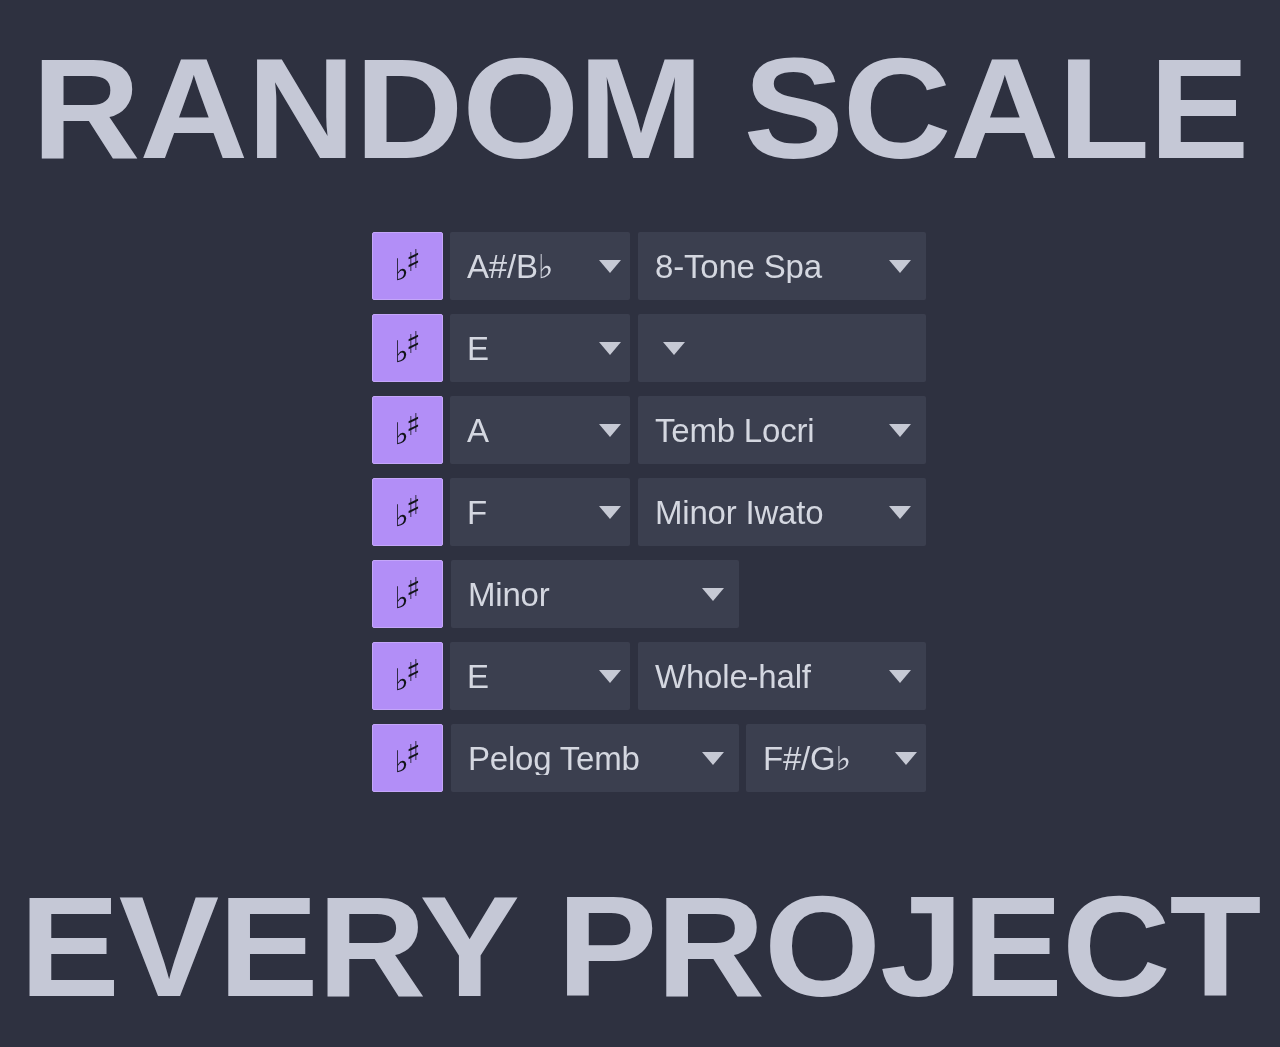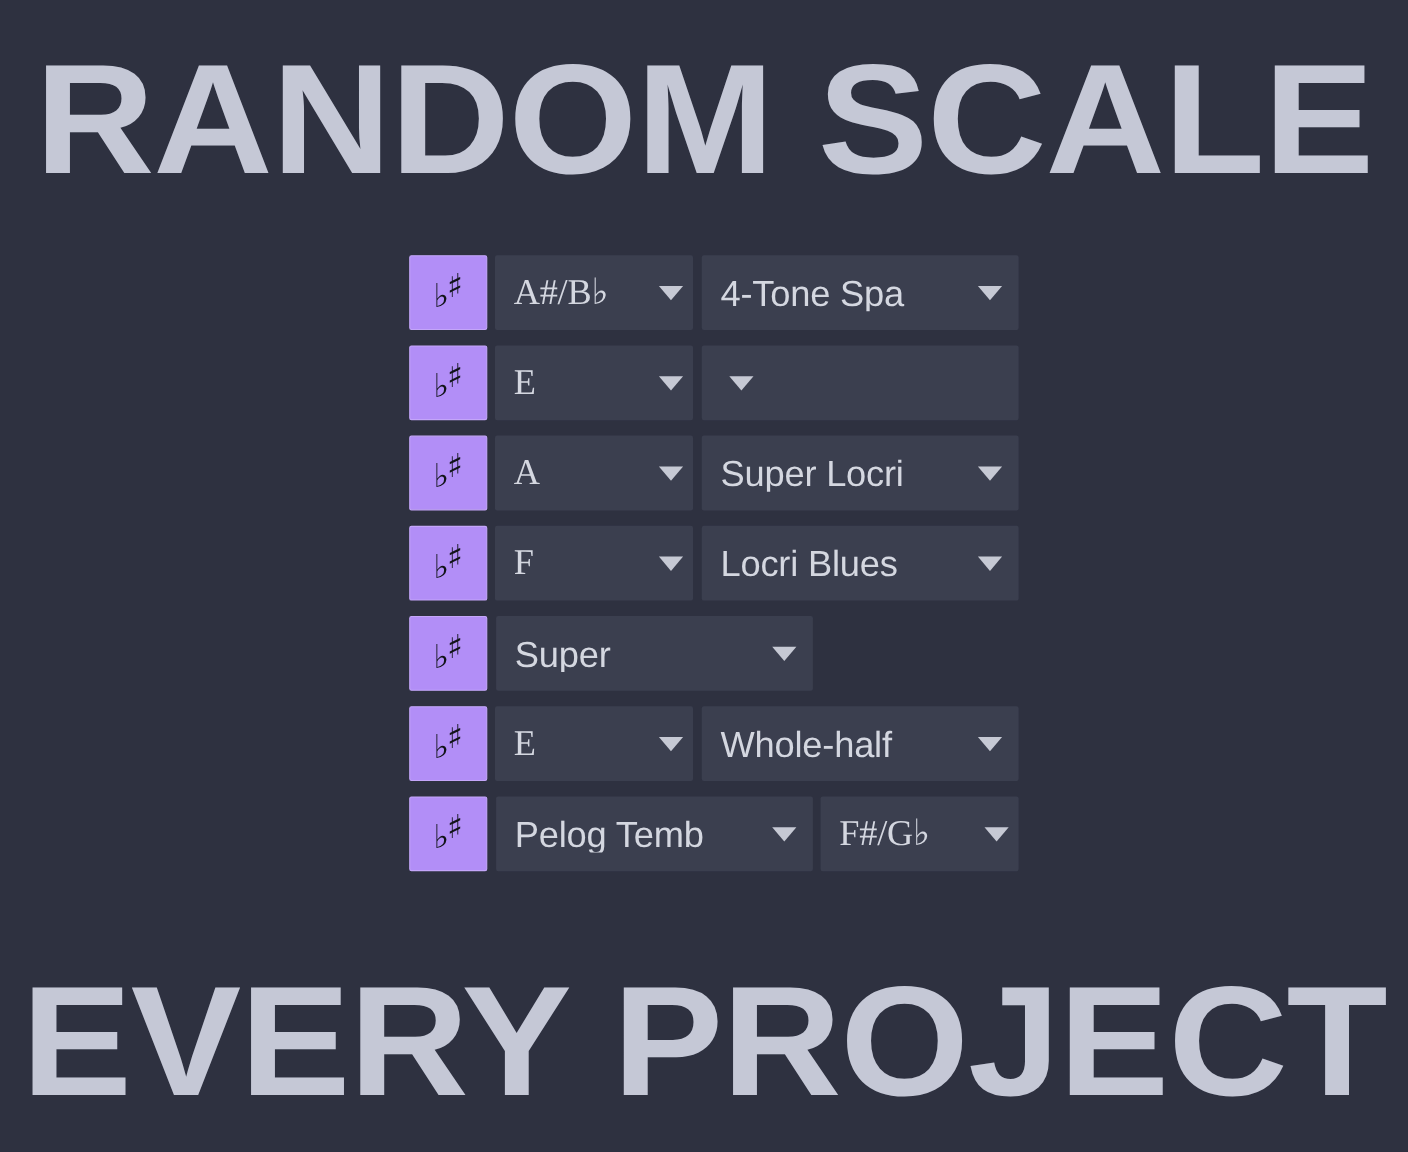--- a/index.html
+++ b/index.html
@@ -112,21 +112,21 @@
   .caret {
     flex: 0 0 auto;
     width: 0;
     height: 0;
     margin-left: 8px;
     border-left: 11px solid transparent;
     border-right: 11px solid transparent;
     border-top: 13px solid #c6c9d4;
   }
 
-  .note-select  { width: 180px; margin-left: 7px; font-family: Liberation Serif, serif; }
+  .note-select  { width: 180px; margin-left: 7px; }
   .scale-select { width: 288px; margin-left: 8px; }
 
   
   .scale-select .sel-label { max-width: 226px; }
   .note-select  .sel-label { max-width: 126px; }
 </style>
 </head>
 <body>
 
 <div id="headline" class="banner-text">RANDOM SCALE</div>
@@ -134,21 +134,21 @@
 <div id="scale-rows">
     <div class="scale-row">
       <div class="accidental-btn">
         <span class="accidental-glyph"><span class="flat">♭</span><span class="sharp">♯</span></span>
       </div>
       <div class="sel note-select">
         <span class="sel-label">A#/B♭</span>
         <span class="caret"></span>
       </div>
       <div class="sel scale-select">
-        <span class="sel-label">4-Tone Spa</span>
+        <span class="sel-label">8-Tone Spa</span>
         <span class="caret"></span>
       </div>
     </div>
     <div class="scale-row">
       <div class="accidental-btn">
         <span class="accidental-glyph"><span class="flat">♭</span><span class="sharp">♯</span></span>
       </div>
       <div class="sel note-select">
         <span class="sel-label">E</span>
         <span class="caret"></span>
@@ -159,43 +159,43 @@
     </div>
     <div class="scale-row">
       <div class="accidental-btn">
         <span class="accidental-glyph"><span class="flat">♭</span><span class="sharp">♯</span></span>
       </div>
       <div class="sel note-select">
         <span class="sel-label">A</span>
         <span class="caret"></span>
       </div>
       <div class="sel scale-select">
-        <span class="sel-label">Super Locri</span>
+        <span class="sel-label">Temb Locri</span>
         <span class="caret"></span>
       </div>
     </div>
     <div class="scale-row">
       <div class="accidental-btn">
         <span class="accidental-glyph"><span class="flat">♭</span><span class="sharp">♯</span></span>
       </div>
       <div class="sel note-select">
         <span class="sel-label">F</span>
         <span class="caret"></span>
       </div>
       <div class="sel scale-select">
-        <span class="sel-label">Locri Blues</span>
-        <span class="caret"></span>
-      </div>
-    </div>
-    <div class="scale-row">
-      <div class="accidental-btn">
-        <span class="accidental-glyph"><span class="flat">♭</span><span class="sharp">♯</span></span>
-      </div>
-      <div class="sel scale-select">
-        <span class="sel-label">Super</span>
+        <span class="sel-label">Minor Iwato</span>
+        <span class="caret"></span>
+      </div>
+    </div>
+    <div class="scale-row">
+      <div class="accidental-btn">
+        <span class="accidental-glyph"><span class="flat">♭</span><span class="sharp">♯</span></span>
+      </div>
+      <div class="sel scale-select">
+        <span class="sel-label">Minor</span>
         <span class="caret"></span>
       </div>
     </div>
     <div class="scale-row">
       <div class="accidental-btn">
         <span class="accidental-glyph"><span class="flat">♭</span><span class="sharp">♯</span></span>
       </div>
       <div class="sel note-select">
         <span class="sel-label">E</span>
         <span class="caret"></span>

